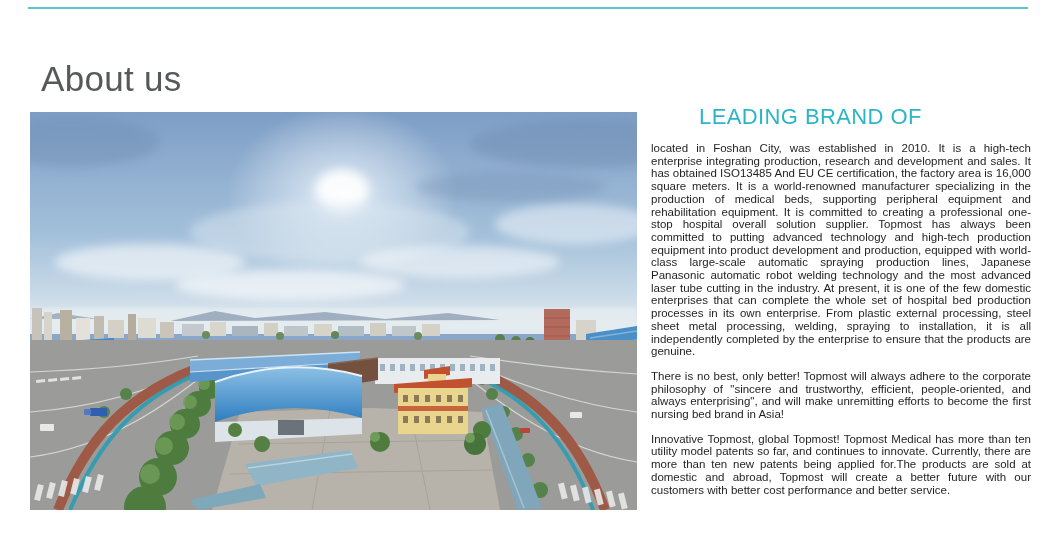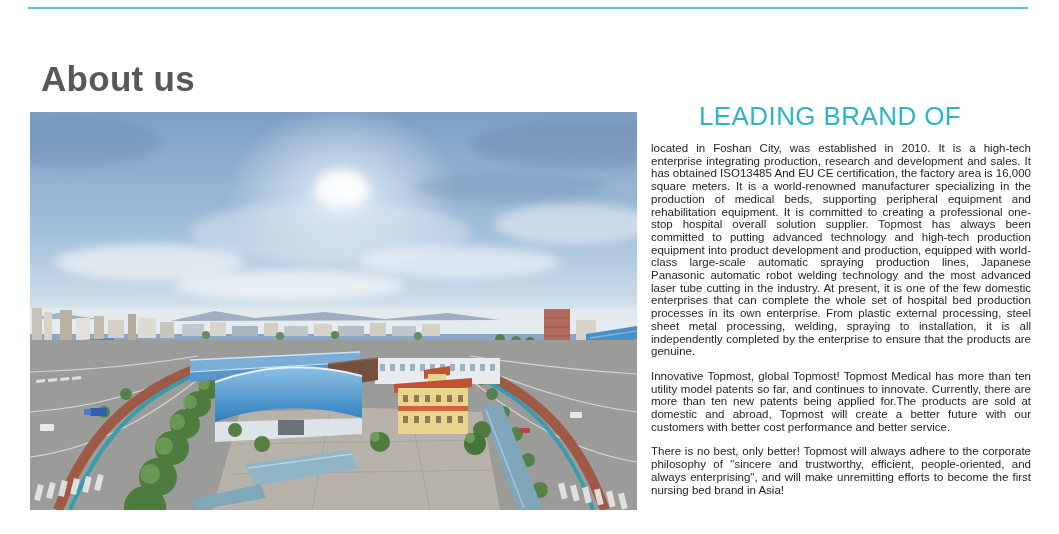--- a/index.html
+++ b/index.html
@@ -10,36 +10,36 @@
     position: relative;
     overflow: hidden;
   }
   .top-divider {
     position: absolute; left: 28px; top: 7px;
     width: 1000px; height: 2px;
     background: #5fc5cb;
   }
   .page-title {
     position: absolute; left: 41px; top: 36px;
-    font-size: 35px; font-weight: bold;
+    font-size: 35px; font-weight: normal;
     color: #575859; letter-spacing: 0.3px;
   }
   .hero {
     position: absolute; left: 30px; top: 112px;
     width: 607px; height: 398px;
     overflow: hidden; background: #8aa6c9;
   }
   .hero svg { display: block; width: 607px; height: 398px; }
   .content {
     position: absolute; left: 651px; top: 104px;
     width: 380px;
   }
   .content h2 {
     margin: 0 0 13px 48px;
-    font-size: 26px; line-height: 25px;
+    font-size: 22px; line-height: 25px;
     font-weight: normal;
     color: #2cb6c5; letter-spacing: 0.4px;
   }
   .content p {
     margin: 4px 0 12px 0;
     font-size: 11.5px; line-height: 12.7px;
     color: #1f1f1f;
     text-align: justify;
   }
 </style>
@@ -285,15 +285,15 @@
     <circle cx="232" cy="332" r="8" fill="#557f43"></circle>
     <circle cx="205" cy="318" r="7" fill="#557f43"></circle>
   </svg>
 </figure>
 
 <section class="content">
   <h2>
     <span>LEADING BRAND OF</span><br>
   </h2>
   <p>located in Foshan City, was established in 2010.  It is a high-tech enterprise integrating production, research and development and sales. It has obtained ISO13485 And EU CE certification, the  factory area is 16,000 square meters. It is a world-renowned manufacturer specializing in the production of medical beds, supporting peripheral equipment and rehabilitation equipment. It is committed to creating a professional one-stop hospital overall solution supplier. Topmost has always been committed to putting advanced technology and high-tech production equipment into product development and production, equipped with world-class large-scale automatic spraying production lines, Japanese Panasonic automatic robot welding technology and the most advanced laser tube cutting in the industry. At present, it is one of the few domestic enterprises that can complete the whole set of hospital bed production processes in its own enterprise. From plastic external processing, steel sheet metal processing, welding, spraying to installation, it is all independently completed by the enterprise to ensure that the products are genuine.</p>
+  <p>There is no best, only better! Topmost will always adhere to the corporate philosophy of "sincere and trustworthy, efficient, people-oriented, and always enterprising", and will make unremitting efforts to become the first nursing bed brand in Asia!</p>
   <p>Innovative Topmost, global Topmost! Topmost Medical has more than ten utility model patents so far, and continues to innovate. Currently, there are more than ten new patents being applied for.The products are sold at domestic  and abroad, Topmost will create a better future with our customers with better cost performance and better service.</p>
-  <p>There is no best, only better! Topmost will always adhere to the corporate philosophy of "sincere and trustworthy, efficient, people-oriented, and always enterprising", and will make unremitting efforts to become the first nursing bed brand in Asia!</p>
 </section>
 
 </body></html>

